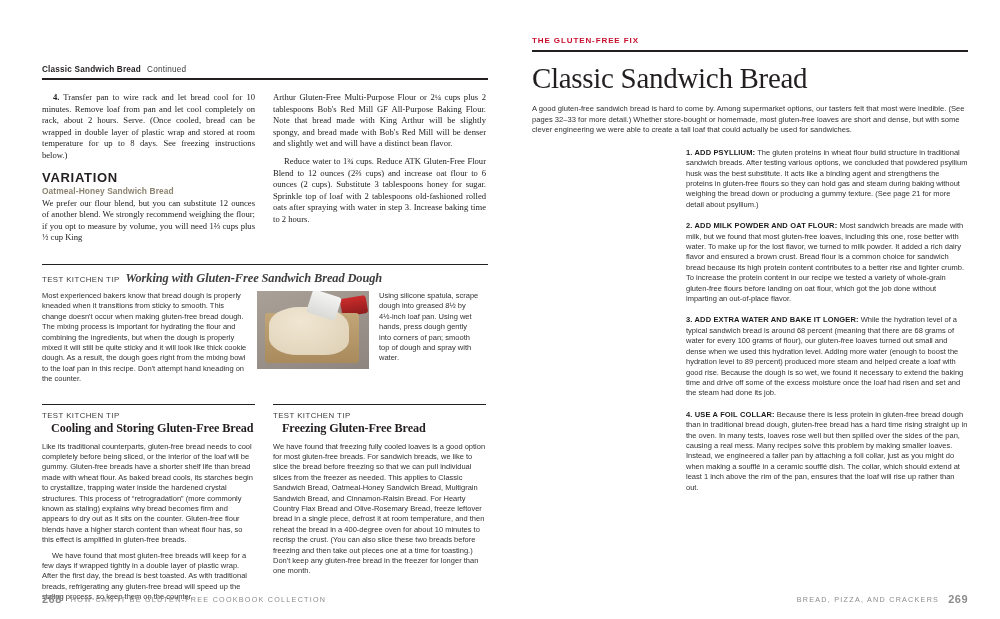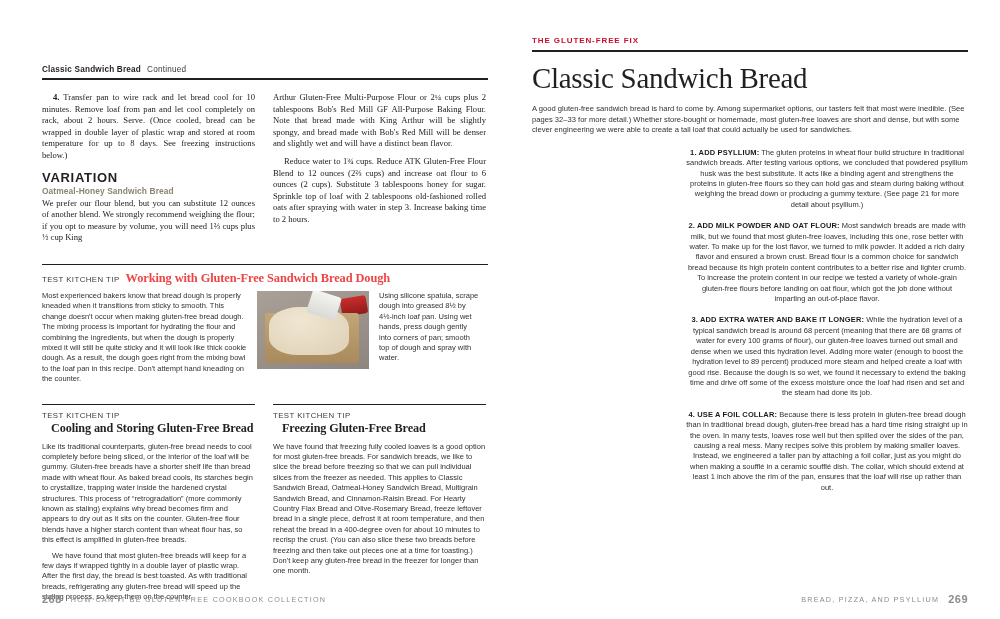--- a/index.html
+++ b/index.html
@@ -116,22 +116,23 @@
   .tkt-kicker {
     font-family: "Liberation Sans", sans-serif;
     font-size: 7.8px;
     letter-spacing: .45px;
     color: #3a3a3a;
   }
   .tkt-title-serif {
     font-family: "Liberation Serif", serif;
     font-size: 12.4px;
     font-weight: bold;
-    color: #ef4444;
+    color: #404040;
     letter-spacing: -.1px;
+    font-style: italic;
   }
   .tkt-body-row {
     display: flex;
     gap: 10px;
   }
   p.sans-body {
     font-family: "Liberation Sans", sans-serif;
     font-size: 7.5px;
     line-height: 10.4px;
     margin: 0 0 5px 0;
@@ -235,21 +236,20 @@
   }
   .step {
     margin-bottom: 11px;
   }
   .step p {
     font-family: "Liberation Sans", sans-serif;
     font-size: 7.5px;
     line-height: 10.4px;
     color: #333132;
     margin: 0;
-    text-align: center;
   }
   .step-label {
     font-weight: bold;
     color: #1b1b1b;
     letter-spacing: .15px;
   }
 
   
   .photo {
     position: relative;
@@ -569,18 +569,18 @@
           <p><span class="step-label">3. ADD EXTRA WATER AND BAKE IT LONGER:</span><span> While the hydration level of a typical sandwich bread is around 68 percent (meaning that there are 68 grams of water for every 100 grams of flour), our gluten-free loaves turned out small and dense when we used this hydration level. Adding more water (enough to boost the hydration level to 89 percent) produced more steam and helped create a loaf with good rise. Because the dough is so wet, we found it necessary to extend the baking time and drive off some of the excess moisture once the loaf had risen and set and the steam had done its job.</span></p>
         </div>
         <div class="step">
           <p><span class="step-label">4. USE A FOIL COLLAR:</span><span> Because there is less protein in gluten-free bread dough than in traditional bread dough, gluten-free bread has a hard time rising straight up in the oven. In many tests, loaves rose well but then spilled over the sides of the pan, causing a real mess. Many recipes solve this problem by making smaller loaves. Instead, we engineered a taller pan by attaching a foil collar, just as you might do when making a soufflé in a ceramic soufflé dish. The collar, which should extend at least 1 inch above the rim of the pan, ensures that the loaf will rise up rather than out.</span></p>
         </div>
       </div>
 
     </div>
 
     <div class="folio folio-right">
-      <span class="folio-text">BREAD, PIZZA, AND PSYLLIUM</span>
+      <span class="folio-text">BREAD, PIZZA, AND CRACKERS</span>
       <span class="folio-num">269</span>
     </div>
   </div>
 
 </div>
 
 </body></html>

